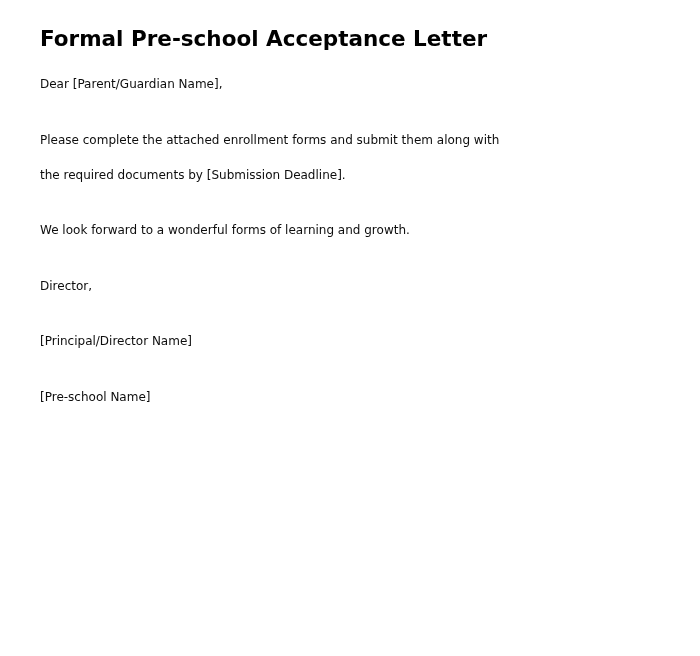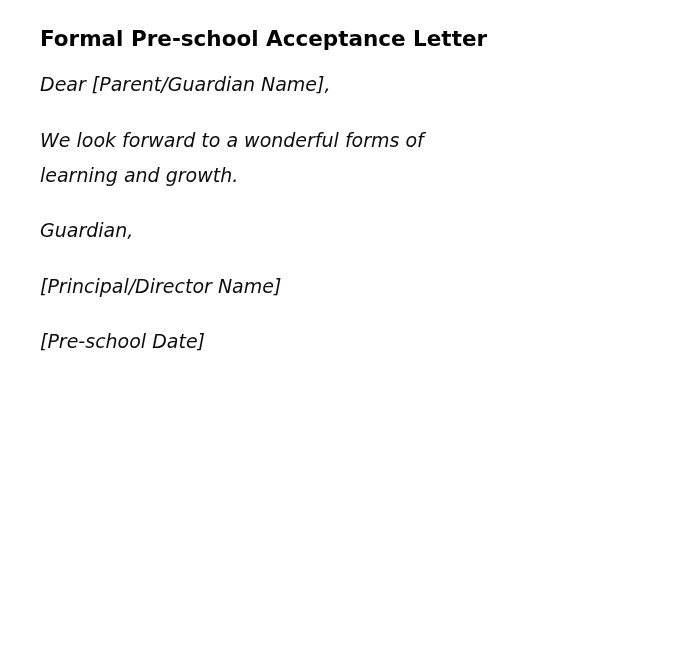--- a/index.html
+++ b/index.html
@@ -20,37 +20,37 @@
     padding: 24px 56px 0 40px; 
   }
   .doc-title {
     font-size: 21.5px;
     line-height: 30px;
     font-weight: 700;
     margin: 0 0 13px 0;
     color: #000000;
   }
   .doc-para {
-    font-size: 19px;
+    font-size: 12px;
     line-height: 35px;
     font-weight: 400;
     margin: 0 0 20.5px 0;
-    font-style: italic;
   }
 </style>
 </head>
 <body>
 
 <div class="doc">
   <h1 class="doc-title">Formal Pre-school Acceptance Letter</h1>
 
   <p class="doc-para">Dear [Parent/Guardian Name],</p>
 
 
+  <p class="doc-para">Please complete the attached enrollment forms and submit them along with the required documents by [Submission Deadline].</p>
 
   <p class="doc-para">We look forward to a wonderful forms of learning and growth.</p>
 
-  <p class="doc-para">Guardian,</p>
+  <p class="doc-para">Director,</p>
 
   <p class="doc-para">[Principal/Director Name]</p>
 
-  <p class="doc-para">[Pre-school Date]</p>
+  <p class="doc-para">[Pre-school Name]</p>
 </div>
 
 </body></html>

